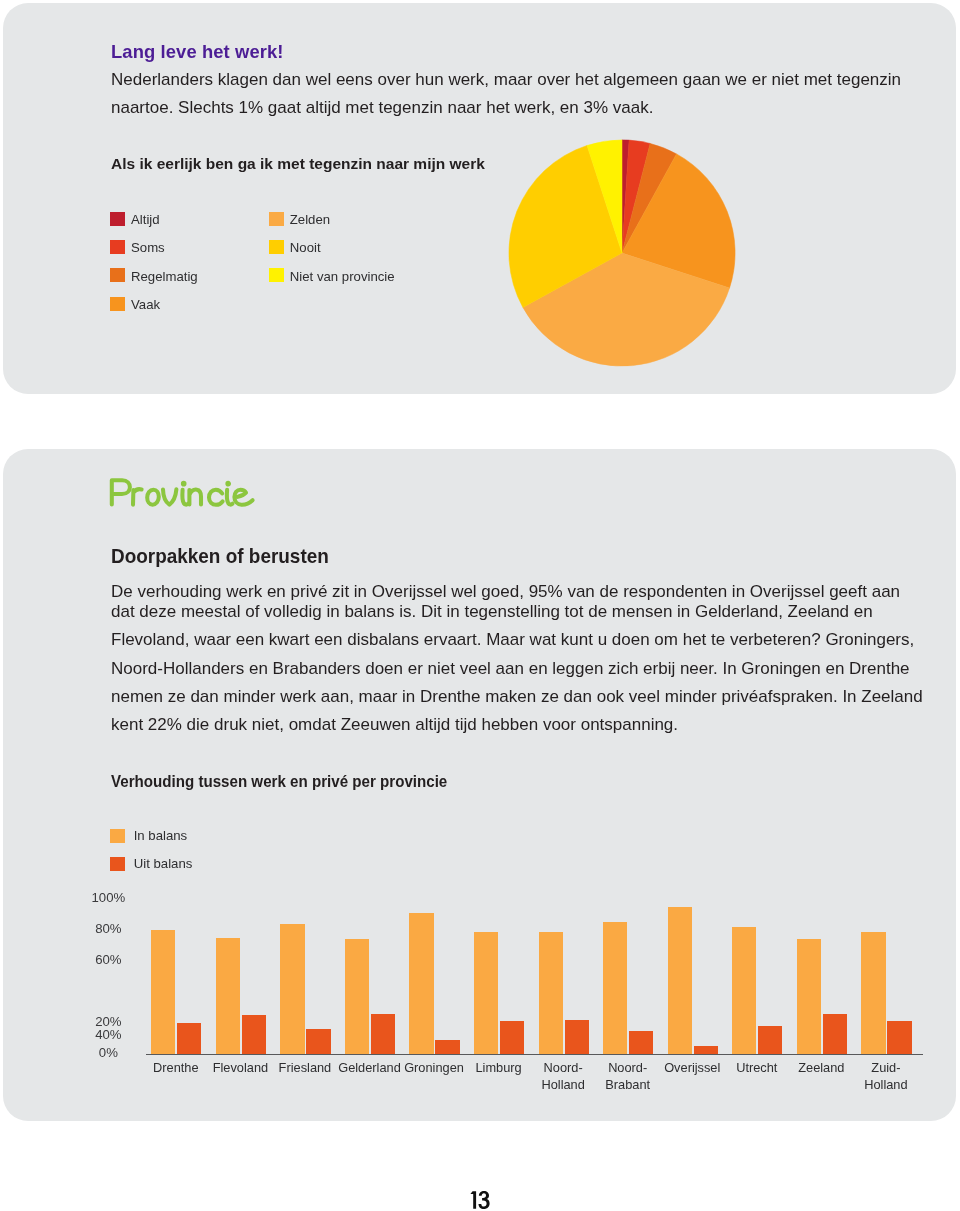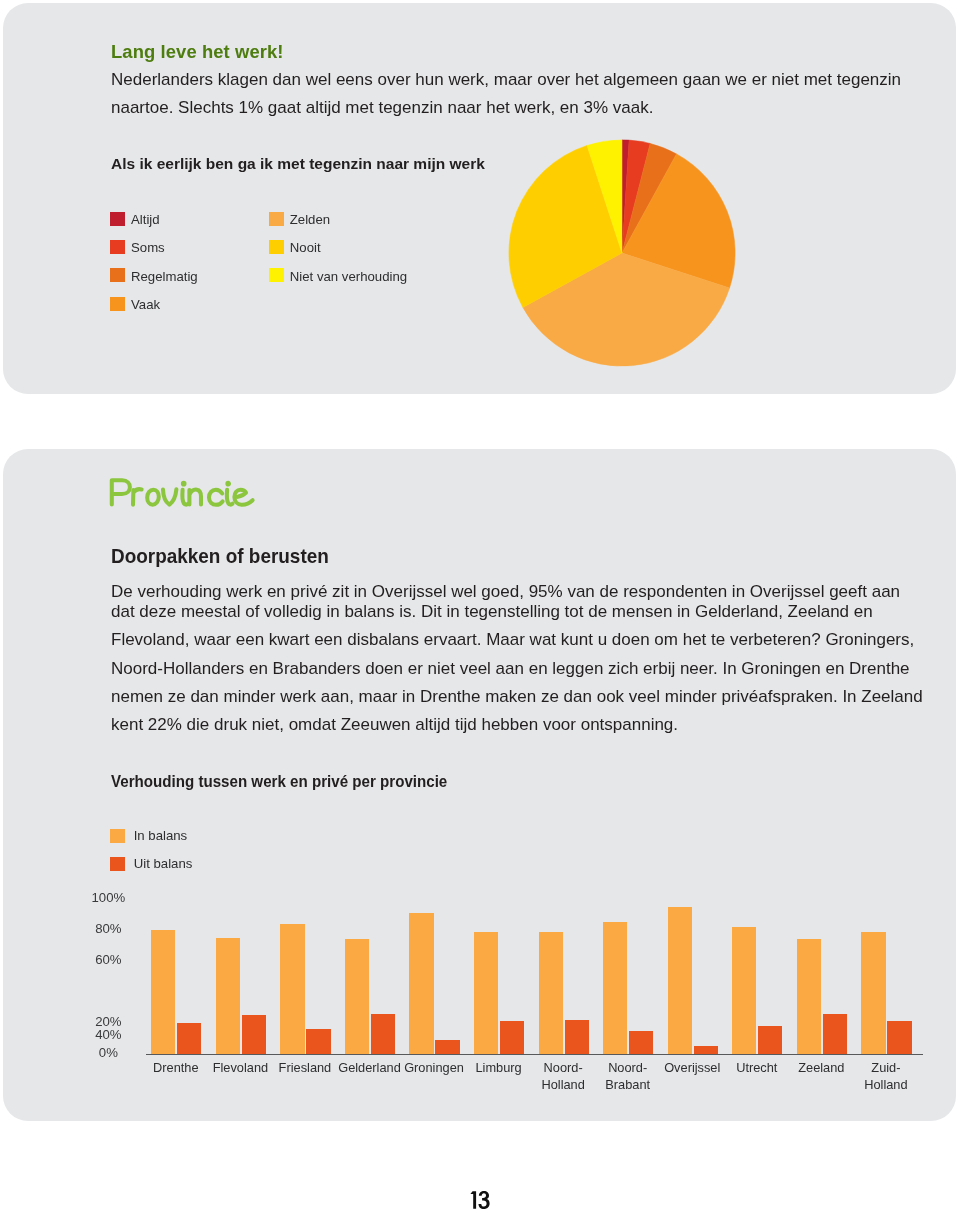--- a/index.html
+++ b/index.html
@@ -1,21 +1,21 @@
 <!DOCTYPE html>
 <html><head>
 <meta charset="utf-8">
 <style>
   html,body{margin:0;padding:0;}
   body{width:960px;height:1211px;background:#ffffff;
        font-family:"Liberation Sans",sans-serif;position:relative;overflow:hidden;
        -webkit-font-smoothing:antialiased;}
   .panel{position:absolute;background:#e5e7e8;}
   .abs{position:absolute;}
-  #hdg1{left:111px;top:40.5px;font-size:18.4px;font-weight:bold;color:#4d7c0f;letter-spacing:.1px;}
+  #hdg1{left:111px;top:40.5px;font-size:18.4px;font-weight:bold;color:#4c1d95;letter-spacing:.1px;}
   #intro{left:111px;top:70.2px;font-size:17px;color:#231f20;}
   #intro .ln{position:absolute;left:0;white-space:nowrap;}
   #body1{left:111px;top:574px;font-size:17px;color:#231f20;}
   #body1 .ln{position:absolute;left:0;white-space:nowrap;}
   #chartTitle{left:111px;top:155px;font-size:15.5px;font-weight:bold;color:#231f20;}
   .lg-item{position:absolute;font-size:13.2px;color:#2e2e30;white-space:nowrap;}
   .sw{position:absolute;width:15px;height:14px;}
   #sub1{left:111px;top:545.6px;font-size:19.3px;font-weight:bold;color:#231f20;transform-origin:left top;transform:scaleX(0.982);}
   #sub2{left:111px;top:772.6px;font-size:15.9px;font-weight:bold;color:#231f20;transform-origin:left top;transform:scaleX(0.952);}
   .tick{position:absolute;font-size:13.2px;color:#3a3a3c;text-align:center;width:60px;}
@@ -41,21 +41,21 @@
     <div class="lg-item" style="left: 131px; top: 212.2px;">Altijd</div>
     <div class="sw" style="left: 268.6px; top: 212px; background: rgb(250, 170, 68);"></div>
     <div class="lg-item" style="left: 289.8px; top: 212.2px;">Zelden</div>
     <div class="sw" style="left: 109.8px; top: 240.2px; background: rgb(231, 60, 32);"></div>
     <div class="lg-item" style="left: 131px; top: 240.4px;">Soms</div>
     <div class="sw" style="left: 268.6px; top: 240.2px; background: rgb(255, 206, 0);"></div>
     <div class="lg-item" style="left: 289.8px; top: 240.4px;">Nooit</div>
     <div class="sw" style="left: 109.8px; top: 268.4px; background: rgb(232, 112, 26);"></div>
     <div class="lg-item" style="left: 131px; top: 268.6px;">Regelmatig</div>
     <div class="sw" style="left: 268.6px; top: 268.4px; background: rgb(255, 242, 0);"></div>
-    <div class="lg-item" style="left: 289.8px; top: 268.6px;">Niet van verhouding</div>
+    <div class="lg-item" style="left: 289.8px; top: 268.6px;">Niet van provincie</div>
     <div class="sw" style="left: 109.8px; top: 296.6px; background: rgb(247, 148, 30);"></div>
     <div class="lg-item" style="left: 131px; top: 296.8px;">Vaak</div>
   </div>
 <svg class="abs" id="pie" style="left:505.6px;top:136.6px;" width="232" height="232" viewBox="0 0 232 232">
     <path d="M 116 116 L 116.00 2.90 A 113.1 113.1 0 0 1 123.10 3.12 Z" fill="#be1e2d" stroke="#be1e2d" stroke-width="0.5"></path>
     <path d="M 116 116 L 123.10 3.12 A 113.1 113.1 0 0 1 144.13 6.45 Z" fill="#e73c20" stroke="#e73c20" stroke-width="0.5"></path>
     <path d="M 116 116 L 144.13 6.45 A 113.1 113.1 0 0 1 170.49 16.89 Z" fill="#e8701a" stroke="#e8701a" stroke-width="0.5"></path>
     <path d="M 116 116 L 170.49 16.89 A 113.1 113.1 0 0 1 223.56 150.95 Z" fill="#f7941e" stroke="#f7941e" stroke-width="0.5"></path>
     <path d="M 116 116 L 223.56 150.95 A 113.1 113.1 0 0 1 16.89 170.49 Z" fill="#faaa44" stroke="#faaa44" stroke-width="0.5"></path>
     <path d="M 116 116 L 16.89 170.49 A 113.1 113.1 0 0 1 81.05 8.44 Z" fill="#ffce00" stroke="#ffce00" stroke-width="0.5"></path>

